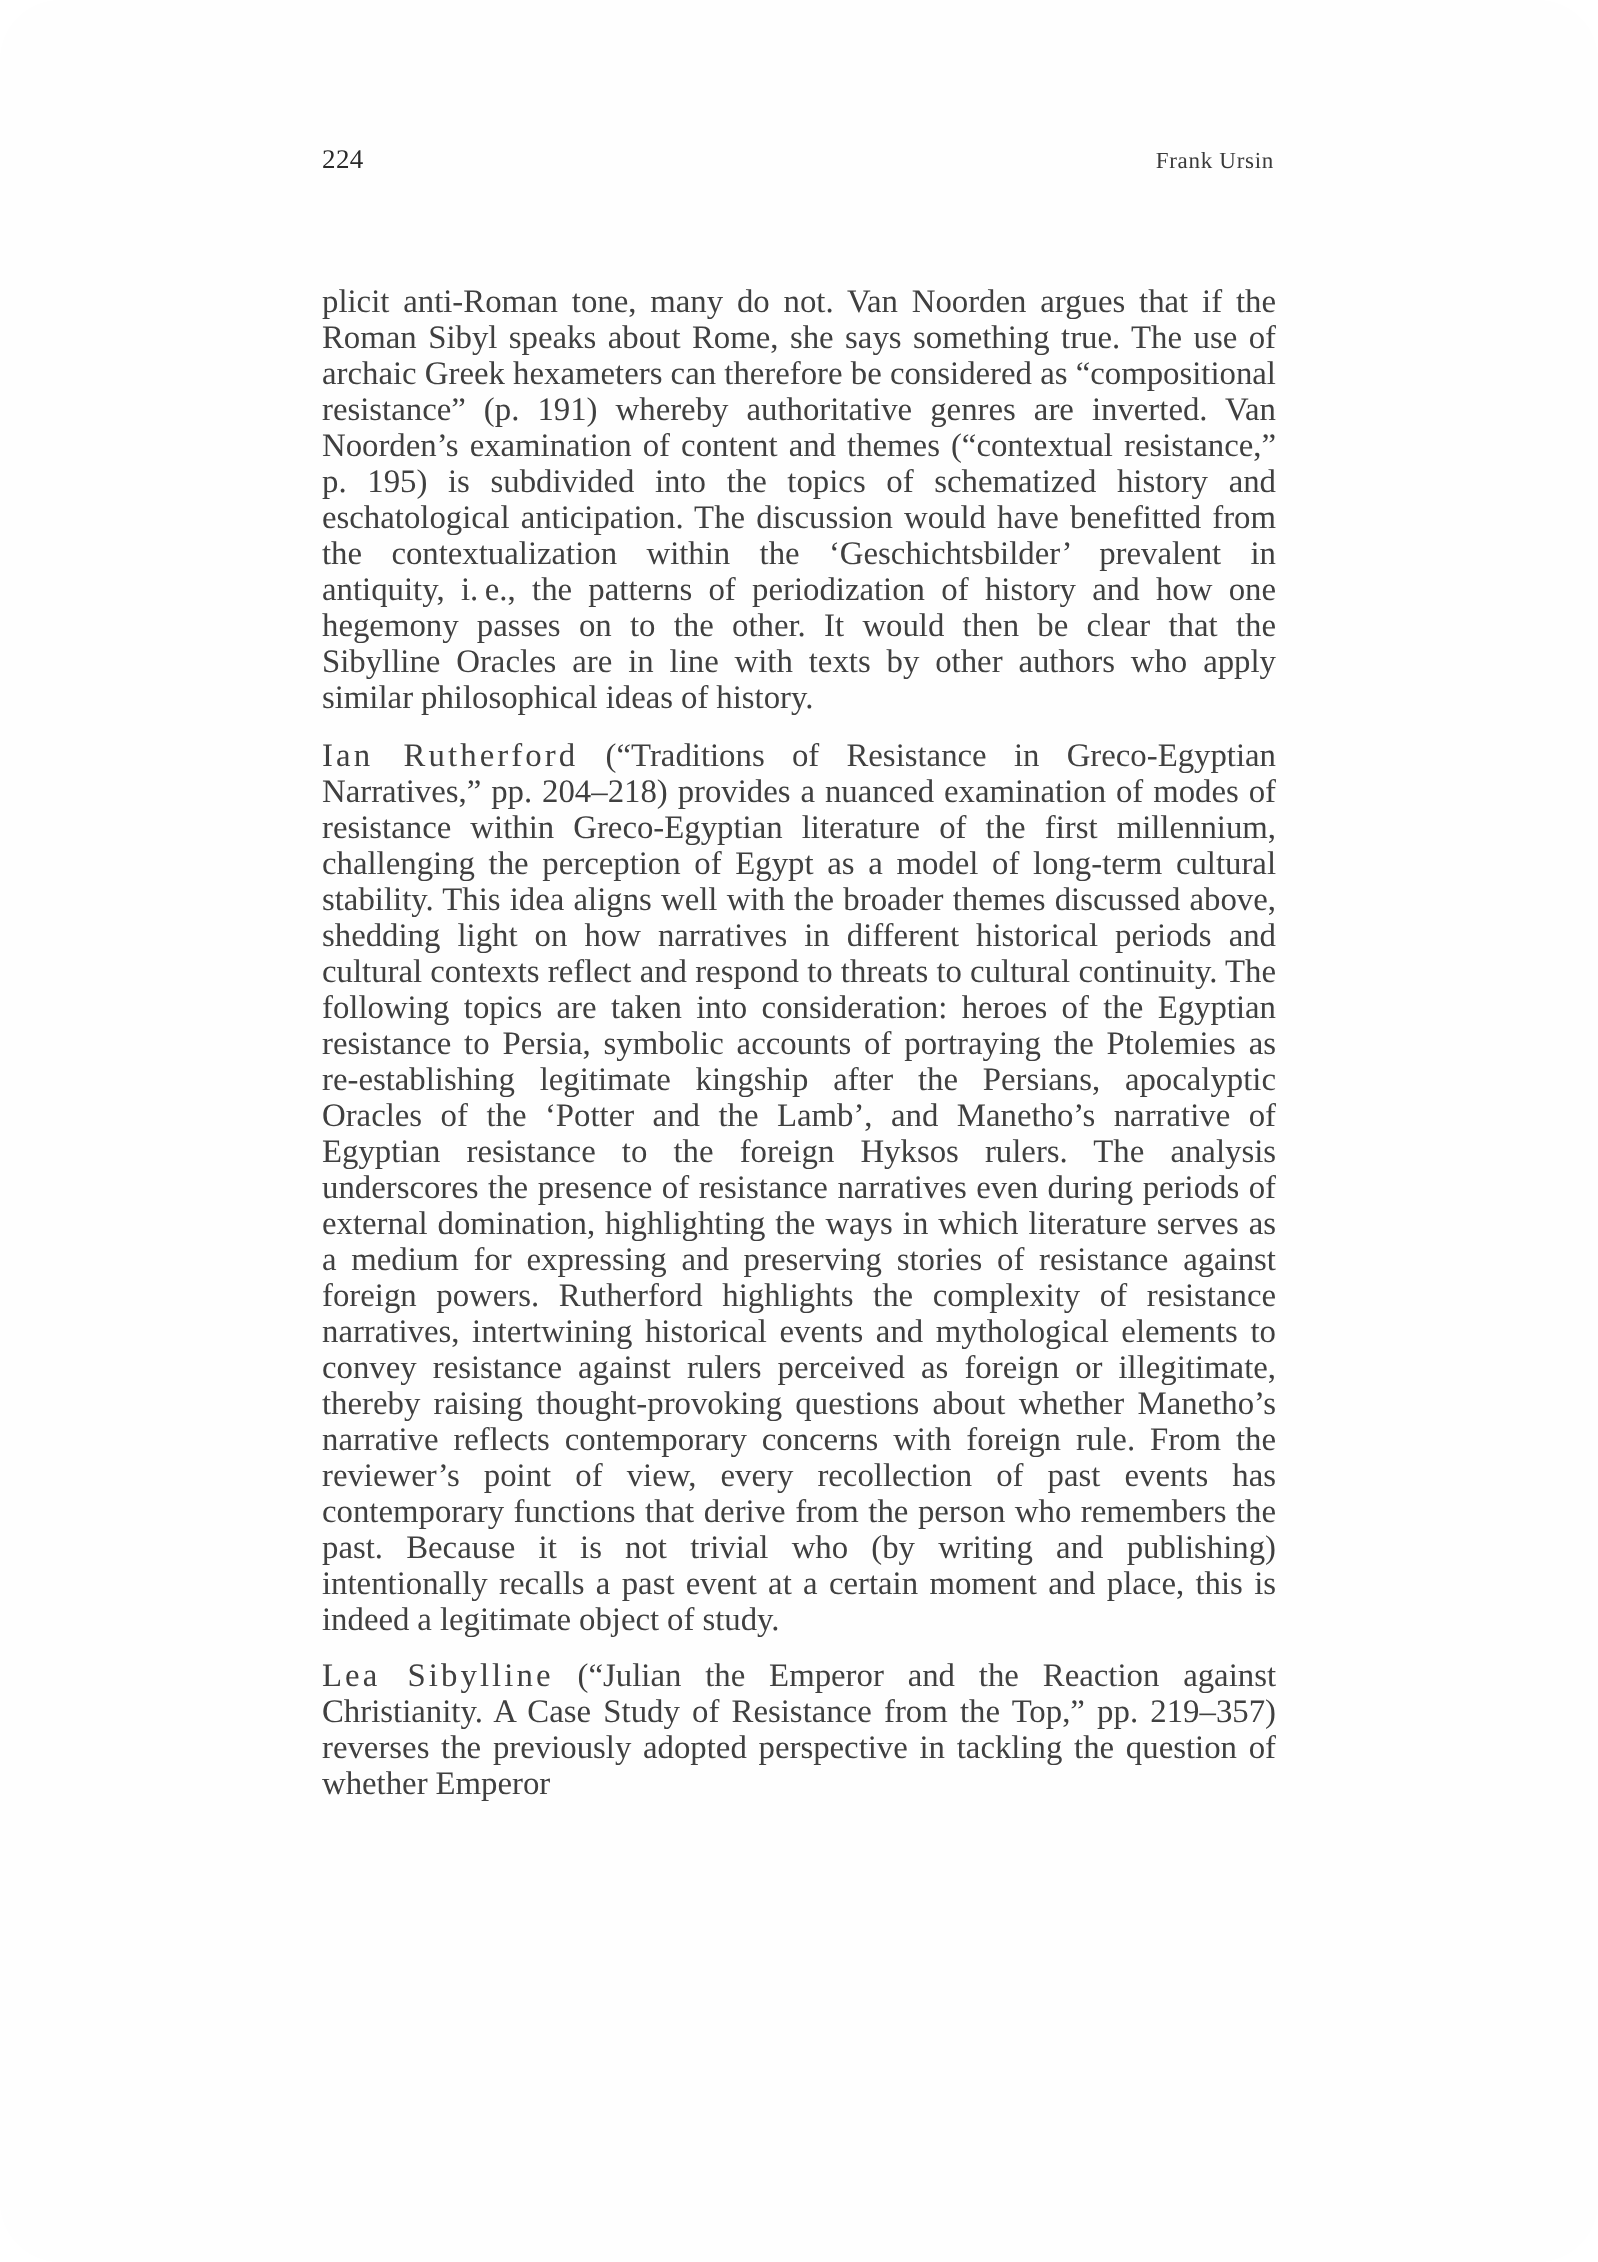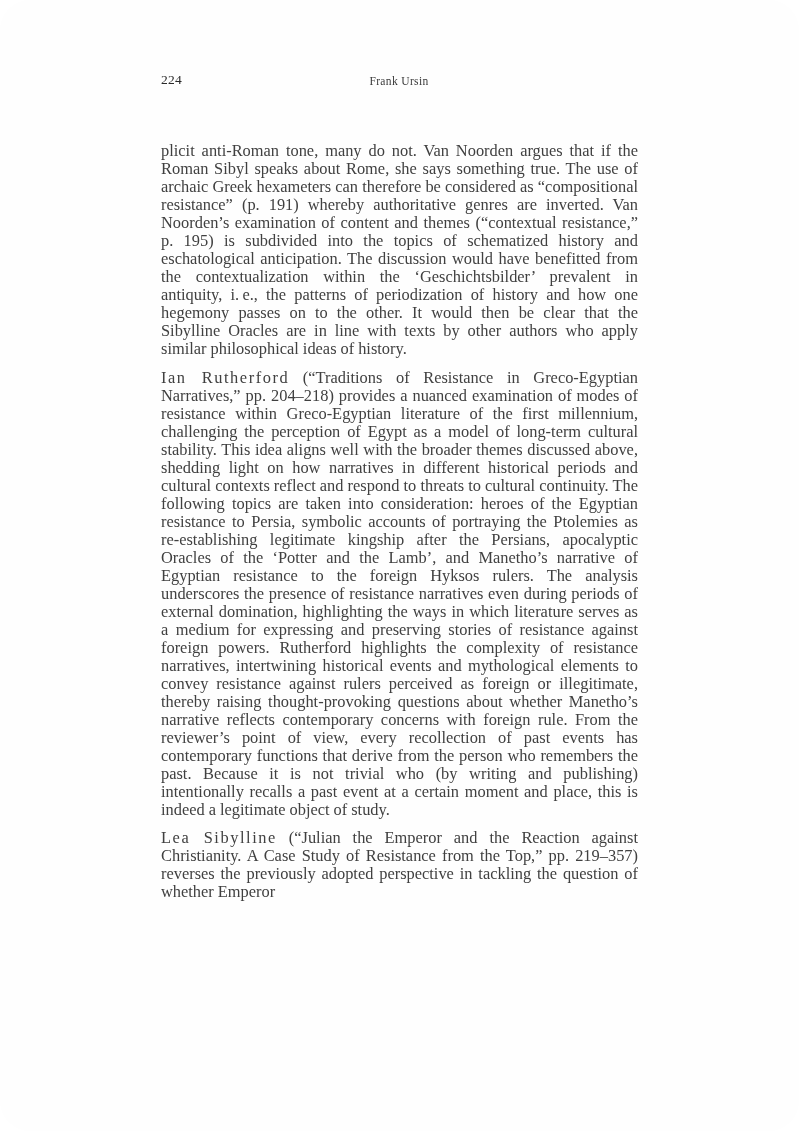--- a/index.html
+++ b/index.html
@@ -41,21 +41,21 @@
     font-size: 13.5px;
     line-height: 20px;
     color: #2a2a2a;
     letter-spacing: 0.2px;
   }
   .running-head {
     position: absolute;
     left: 0;
     top: 2px;
     width: 476px;
-    text-align: center;
+    text-align: right;
     font-size: 11.5px;
     line-height: 18px;
     color: #3a3a3a;
     letter-spacing: 0.35px;
   }
 
   
   .textblock {
     position: absolute;
     left: 161px;

